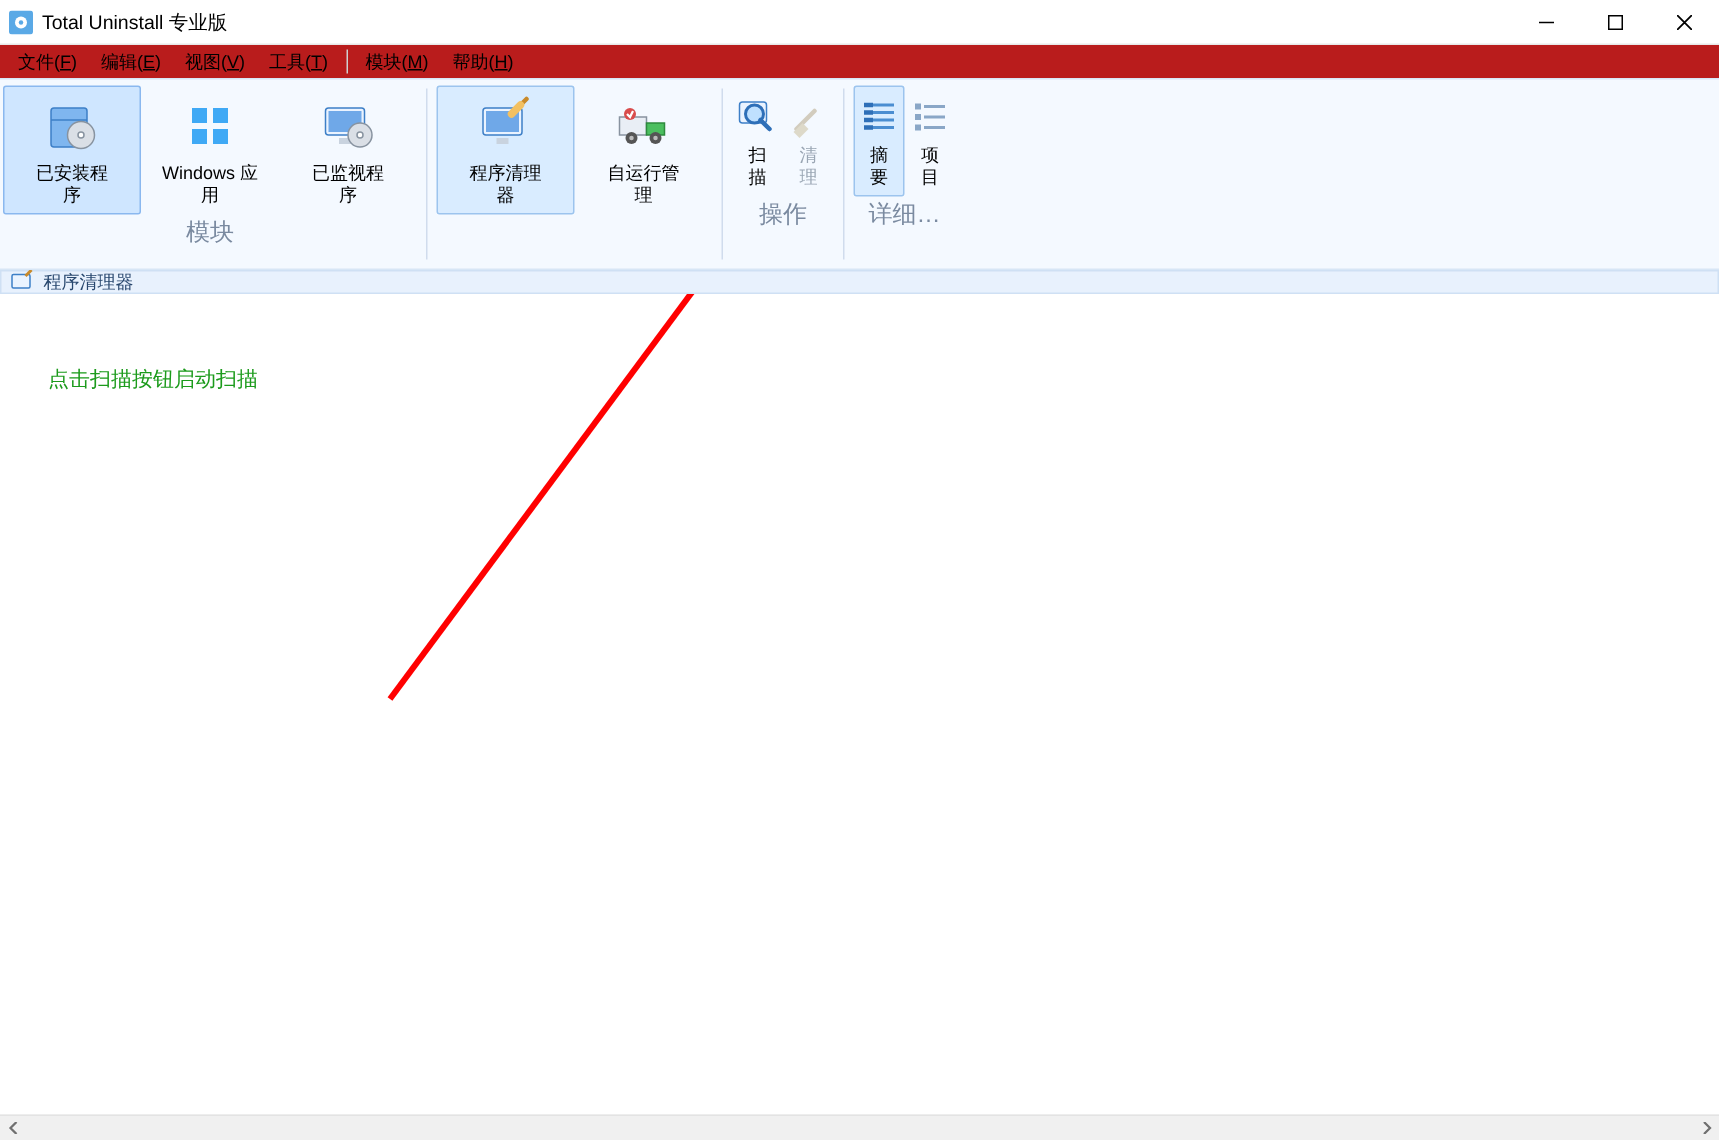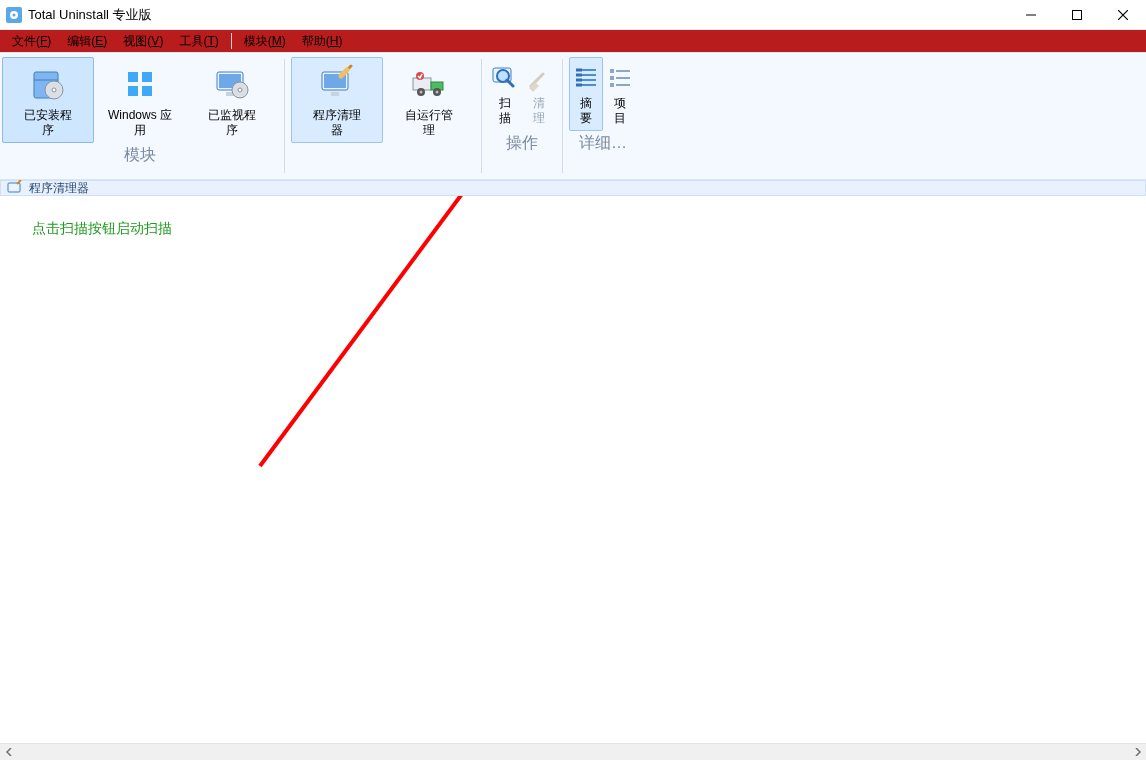--- a/index.html
+++ b/index.html
@@ -36,21 +36,21 @@
   .rbtn.disabled .lbl { color:#9aa6b4; }
   .rbtn.disabled svg { opacity:.55; }
 
   
   .section-header { background:#e8f1fd; border:1px solid #cfe0f4; display:flex; align-items:center; height:16px; padding:0 6px; }
   .section-header .sh-icon { width:16px; height:16px; margin-right:6px; }
   .section-header .sh-text { font-size:12px; color:#28476e; }
 
   
   .content { position:relative; height:calc(100% - 30px - 22px - 128px - 24px - 17px); background:#fff; }
-  .hint { color:#1c9b1c; position:absolute; left:32px; top:24px; font-size:14px; }
+  .hint { color:#1c9b1c; position:absolute; left:32px; top:48px; font-size:14px; }
 
   
   .arrow-annot { position:absolute; pointer-events:none; }
 
   
   .hscroll { position:absolute; left:0; right:0; bottom:0; height:17px; background:#f0f0f0; display:flex; align-items:center; border-top:1px solid #e3e3e3; }
   .hscroll .arrow { width:17px; height:17px; display:flex; align-items:center; justify-content:center; color:#707070; }
   .hscroll .track { flex:1; height:17px; background:#f0f0f0; }
 </style>
 </head>

